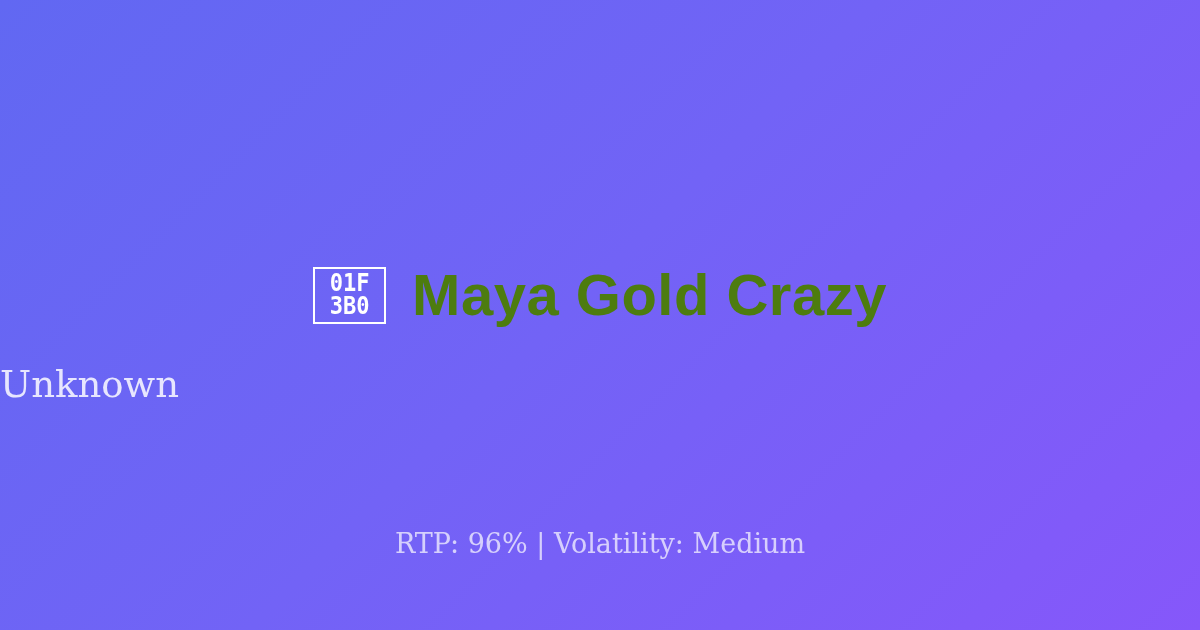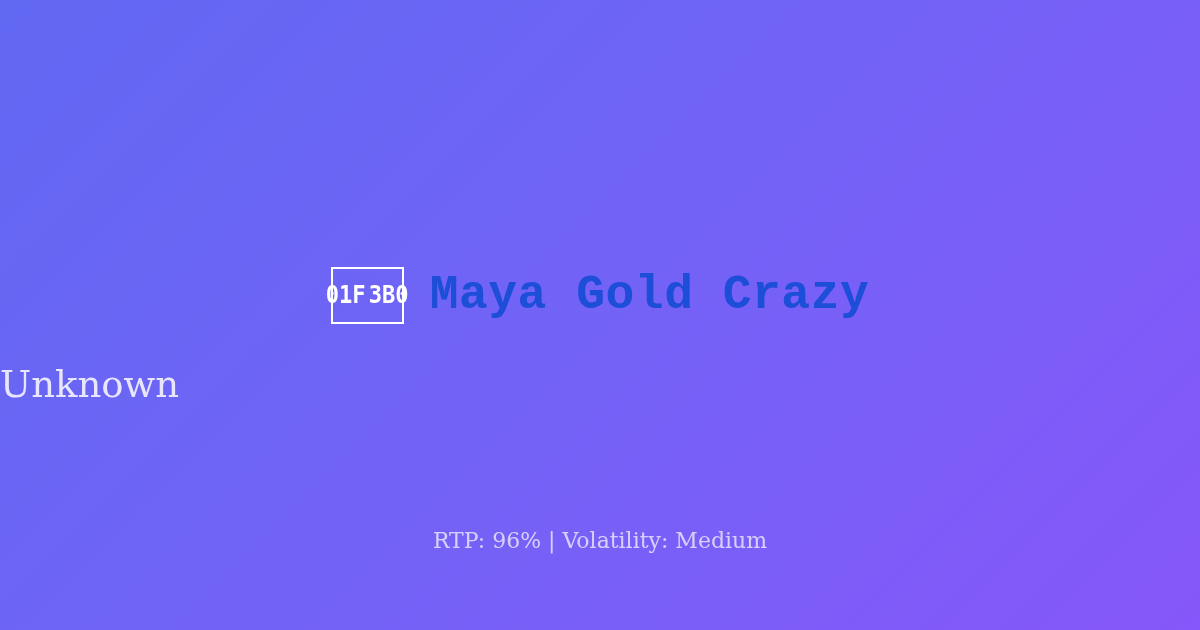--- a/index.html
+++ b/index.html
@@ -46,42 +46,43 @@
     gap:26px;
     white-space:nowrap;
   }
 
   
   .tofu {
     width:73px;
     height:57px;
     border:2px solid #ffffff;
     display:flex;
+    flex-direction:column;
     align-items:center;
     justify-content:center;
     flex:0 0 auto;
     line-height:1;
     padding:3px 4px;
   }
   .tofu-row {
     font-family:"DejaVu Sans Mono", monospace;
     font-size:24px;
     font-weight:700;
     line-height:23px;
     letter-spacing:0px;
     color:#ffffff;
     transform:scaleX(0.92);
   }
 
   .game-title {
-    font-family:Liberation Mono, monospace;
+    font-family:Liberation Sans, sans-serif;
     font-weight:700;
-    font-size:48px;
+    font-size:58px;
     line-height:1;
-    color:#1d4ed8;
+    color:#4d7c0f;
     letter-spacing:0.5px;
   }
 
   .game-subtitle {
     position:absolute;
     top:363px;
     left:0;
     right:0;
     text-align:left;
     font-family:"DejaVu Serif", serif;
@@ -92,21 +93,21 @@
   }
 
   .game-meta {
     position:absolute;
     top:528px;
     left:0;
     right:0;
     text-align:center;
     font-family:"DejaVu Serif", serif;
     font-weight:400;
-    font-size:22px;
+    font-size:27px;
     line-height:1.2;
     color:rgba(255,255,255,0.70);
   }
 </style>
 </head>
 <body>
 
 <div class="og-card">
 
   <div class="title-row">

